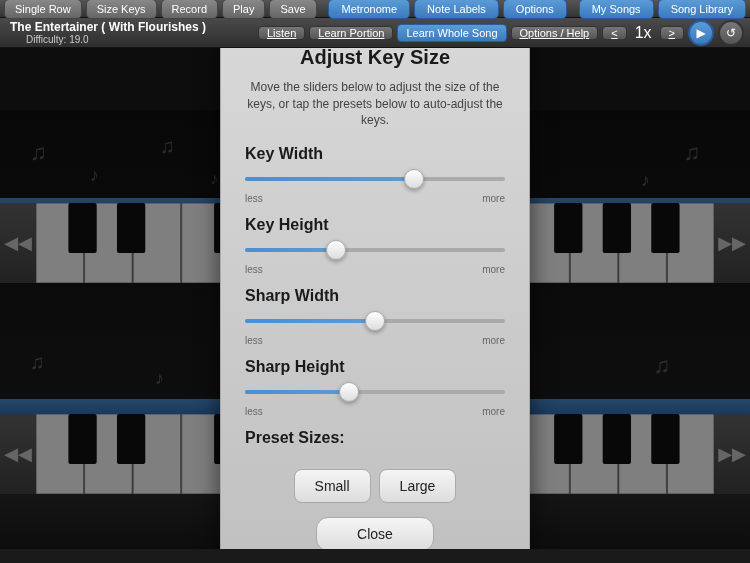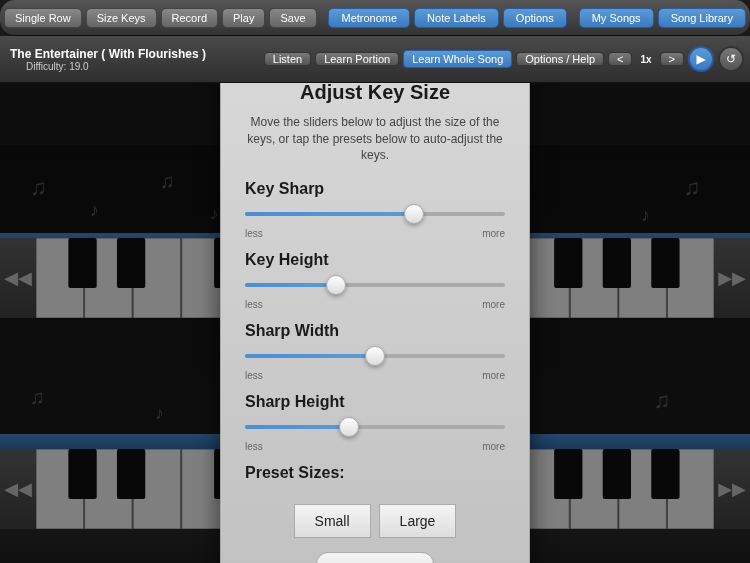--- a/index.html
+++ b/index.html
@@ -10,25 +10,24 @@
       font-family: 'Helvetica Neue', Helvetica, Arial, sans-serif;
       background: #1a1a1a;
       position: relative;
     }
 
     
     #top-toolbar {
       display: flex;
       align-items: center;
       background: linear-gradient(to bottom, #555, #333);
-      height: 36px;
+      height: 18px;
       padding: 0 4px;
       gap: 4px;
       border-bottom: 1px solid #111;
-      border-radius: 15px;
     }
 
     .toolbar-btn {
       background: linear-gradient(to bottom, #888, #666);
       border: 1px solid #444;
       border-radius: 5px;
       color: #fff;
       font-size: 11px;
       padding: 3px 10px;
       cursor: pointer;
@@ -46,21 +45,21 @@
       padding: 3px 12px;
       cursor: pointer;
       white-space: nowrap;
     }
 
     
     #second-toolbar {
       display: flex;
       align-items: center;
       background: linear-gradient(to bottom, #4a4a4a, #2e2e2e);
-      height: 47px;
+      height: 30px;
       padding: 0 6px;
       gap: 4px;
       border-bottom: 1px solid #111;
     }
 
     .song-title {
       color: #fff;
       font-size: 12px;
       font-weight: bold;
     }
@@ -72,37 +71,37 @@
     .song-info { display: flex; flex-direction: column; flex: 1; padding-left: 4px; }
 
     .nav-btn {
       background: linear-gradient(to bottom, #777, #555);
       border: 1px solid #333;
       border-radius: 4px;
       color: #fff;
       font-size: 11px;
       padding: 0 8px;
       cursor: pointer;
+      text-decoration: underline;
     }
 
     .nav-btn-active {
       background: linear-gradient(to bottom, #5b9bd5, #3a7abf);
       border: 1px solid #2a5a9f;
       border-radius: 4px;
       color: #fff;
       font-size: 11px;
       padding: 2px 8px;
       cursor: pointer;
     }
 
     .tempo-display {
       color: #fff;
-      font-size: 10px;
+      font-size: 16px;
       padding: 0 4px;
-      font-weight: bold;
     }
 
     .play-btn-circle {
       width: 26px;
       height: 26px;
       border-radius: 50%;
       background: linear-gradient(to bottom, #5b9bd5, #3a7abf);
       border: 2px solid #2a5a9f;
       display: flex;
       align-items: center;
@@ -322,21 +321,21 @@
     .preset-buttons {
       display: flex;
       gap: 8px;
       justify-content: center;
       margin-bottom: 14px;
     }
 
     .preset-btn {
       background: linear-gradient(to bottom, #f5f5f5, #ddd);
       border: 1px solid #aaa;
-      border-radius: 0;
+      border-radius: 8px;
       padding: 8px 20px;
       font-size: 14px;
       color: #222;
       cursor: pointer;
       min-width: 72px;
       text-align: center;
     }
 
     .close-btn-container {
       display: flex;
@@ -494,21 +493,21 @@
   </div>
 
   <div id="bottom-area"></div>
 
   <div id="modal-overlay">
     <div id="modal">
       <div id="modal-title">Adjust Key Size</div>
       <div id="modal-subtitle">Move the sliders below to adjust the size of the keys, or tap the presets below to auto-adjust the keys.</div>
 
       <div class="slider-section">
-        <div class="slider-label">Key Sharp</div>
+        <div class="slider-label">Key Width</div>
         <div class="slider-container">
           <div class="slider-track">
             <div class="slider-fill" style="width: 65%;"></div>
             <div class="slider-thumb" style="left: calc(65% - 10px);"></div>
           </div>
         </div>
         <div class="slider-limits">
           <span>less</span>
           <span>more</span>
         </div>

